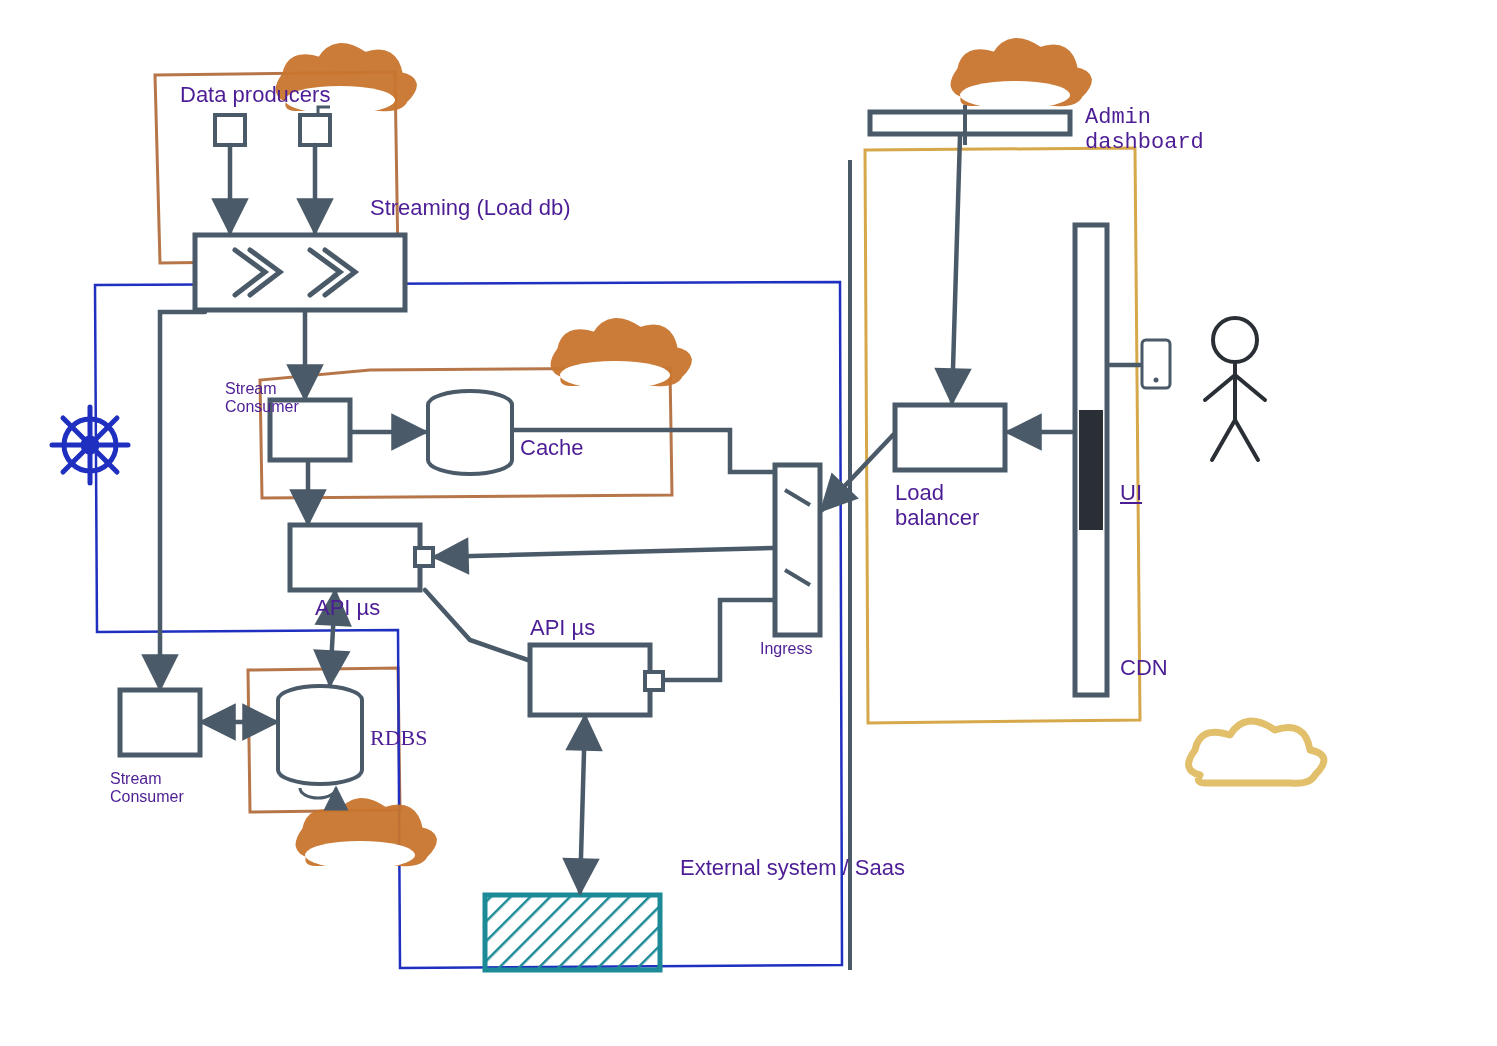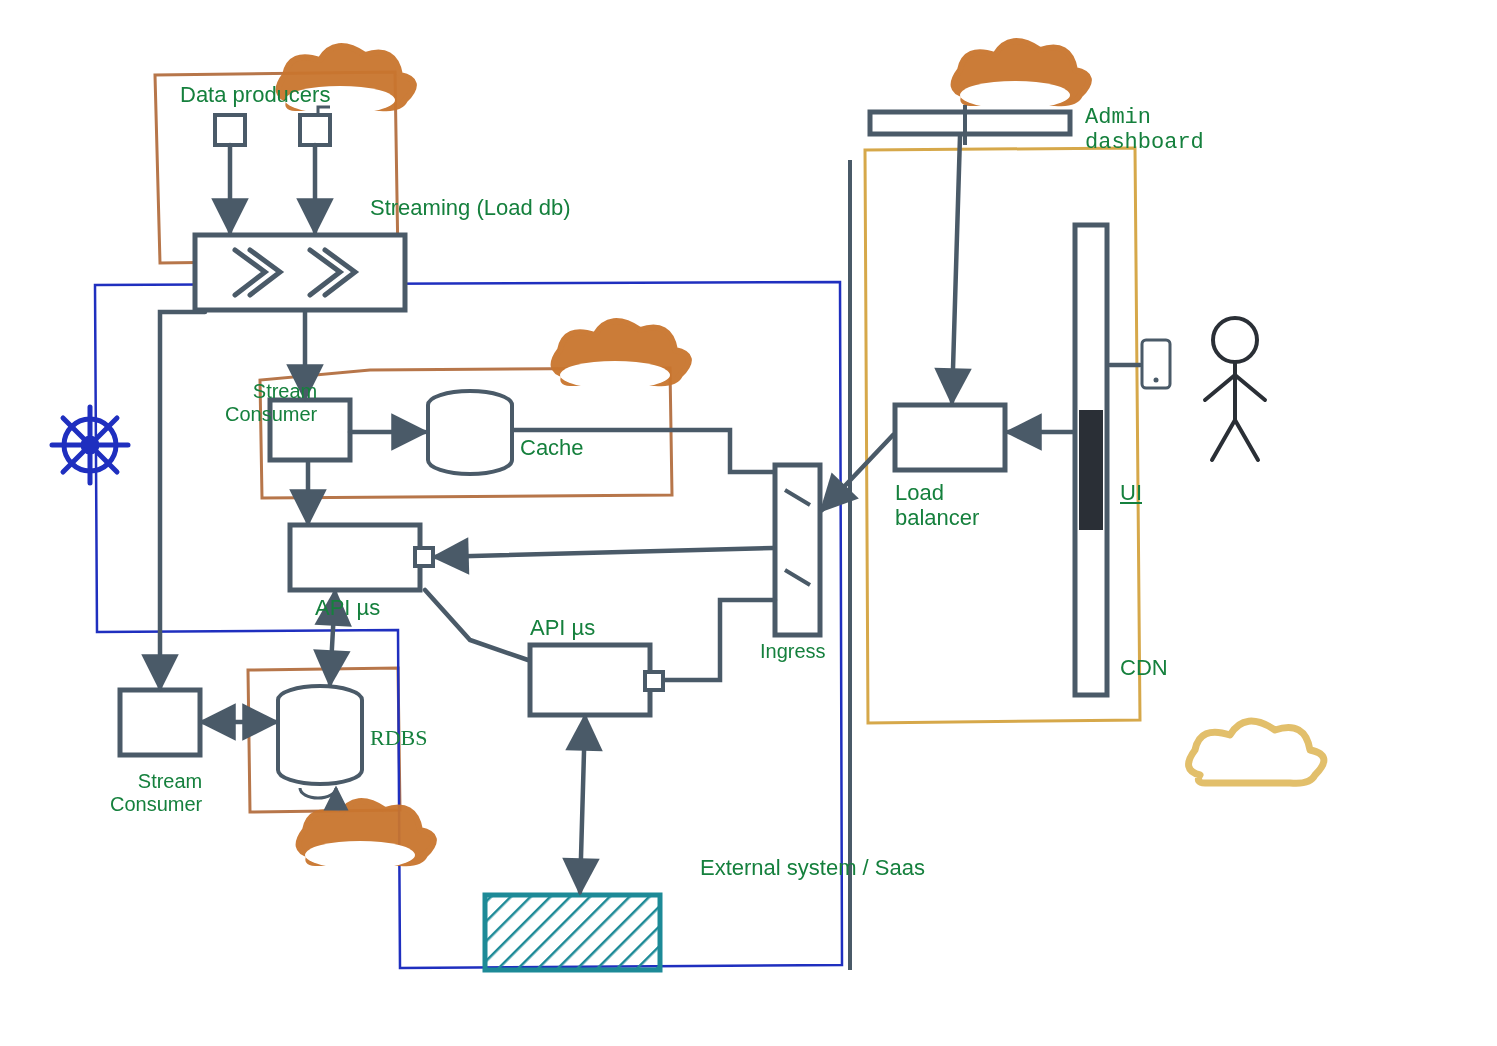--- a/index.html
+++ b/index.html
@@ -16,23 +16,23 @@
     width: 1497px;
     height: 1046px;
   }
   svg { position: absolute; top: 0; left: 0; }
 
   .label {
     position: absolute;
     font-size: 22px;
     line-height: 1.15;
     white-space: pre;
-    color: #15803d;
+    color: #4c1d95;
   }
-  .small { font-size: 20px; text-align: right; }
+  .small { font-size: 16px; }
 </style>
 </head>
 <body>
 
 <div class="canvas">
 
 <svg width="1497" height="1046" viewBox="0 0 1497 1046">
   <defs>
     <marker id="arr" viewBox="0 0 12 12" refX="10" refY="6" markerWidth="10" markerHeight="10" orient="auto-start-reverse">
       <path d="M1 1 L11 6 L1 11 z" fill="#4a5a68"></path>
@@ -181,15 +181,15 @@
 <span class="label" style="left:370px; top:725px;font-family:Liberation Serif, serif;">RDBS</span>
 <span class="label small" style="left:110px; top:770px;">Stream
 Consumer</span>
 <span class="label small" style="left:760px; top:640px;">Ingress</span>
 <span class="label" style="left:895px; top:480px;">Load
 balancer</span>
 <span class="label" style="left:1085px; top:105px;font-family:Liberation Mono, monospace;">Admin
 dashboard</span>
 <span class="label" style="left:1120px; top:480px;text-decoration:underline;">UI</span>
 <span class="label" style="left:1120px; top:655px;">CDN</span>
-<span class="label" style="left:680px; top:855px;margin-left:20px;">External system / Saas</span>
+<span class="label" style="left:680px; top:855px;">External system / Saas</span>
 
 </div>
 
 </body></html>

